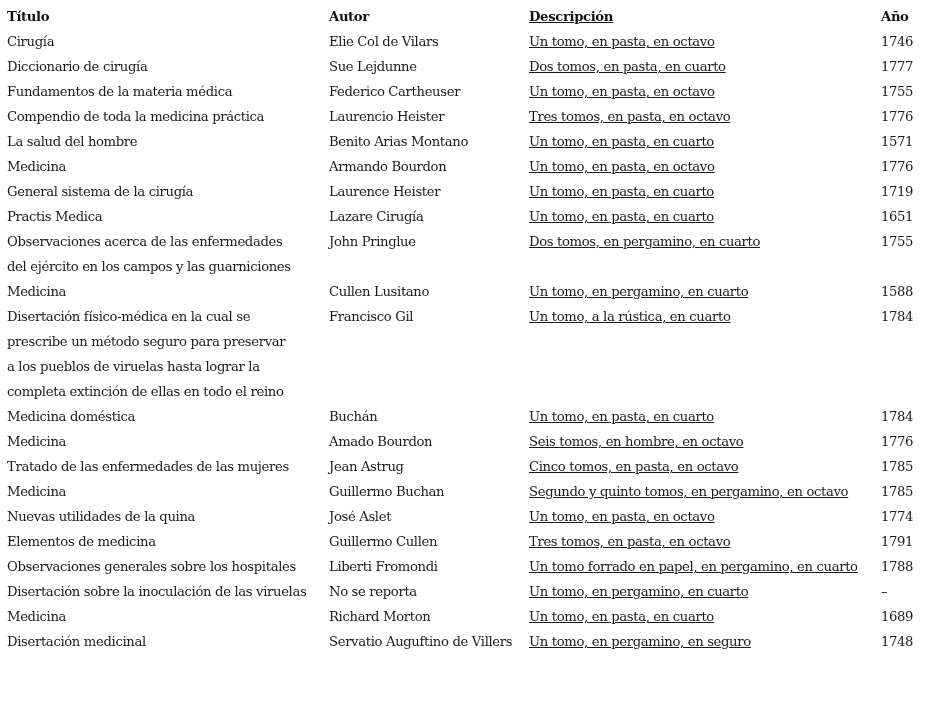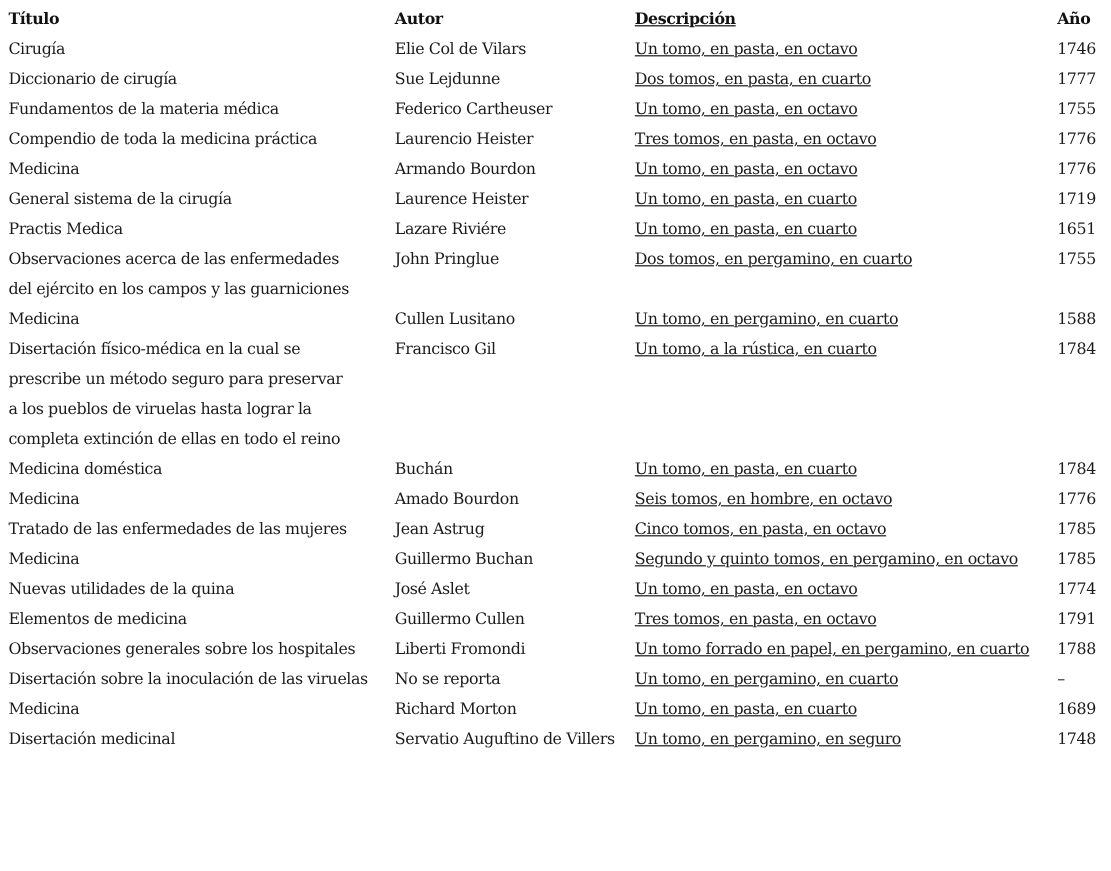--- a/index.html
+++ b/index.html
@@ -55,39 +55,47 @@
       <tr>
         <td class="c-title">
           <div>Compendio de toda la medicina práctica</div>
         </td>
         <td class="c-author">Laurencio Heister</td>
         <td class="c-desc">Tres tomos, en pasta, en octavo</td>
         <td class="c-year">1776</td>
       </tr>
       <tr>
         <td class="c-title">
+          <div>La salud del hombre</div>
+        </td>
+        <td class="c-author">Benito Arias Montano</td>
+        <td class="c-desc">Un tomo, en pasta, en cuarto</td>
+        <td class="c-year">1571</td>
+      </tr>
+      <tr>
+        <td class="c-title">
           <div>Medicina</div>
         </td>
         <td class="c-author">Armando Bourdon</td>
         <td class="c-desc">Un tomo, en pasta, en octavo</td>
         <td class="c-year">1776</td>
       </tr>
       <tr>
         <td class="c-title">
           <div>General sistema de la cirugía</div>
         </td>
         <td class="c-author">Laurence Heister</td>
         <td class="c-desc">Un tomo, en pasta, en cuarto</td>
         <td class="c-year">1719</td>
       </tr>
       <tr>
         <td class="c-title">
           <div>Practis Medica</div>
         </td>
-        <td class="c-author">Lazare Riviére</td>
+        <td class="c-author">Lazare Cirugía</td>
         <td class="c-desc">Un tomo, en pasta, en cuarto</td>
         <td class="c-year">1651</td>
       </tr>
       <tr>
         <td class="c-title">
           <div>Observaciones acerca de las enfermedades</div>
           <div>del ejército en los campos y las guarniciones</div>
         </td>
         <td class="c-author">John Pringlue</td>
         <td class="c-desc">Dos tomos, en pergamino, en cuarto</td>

